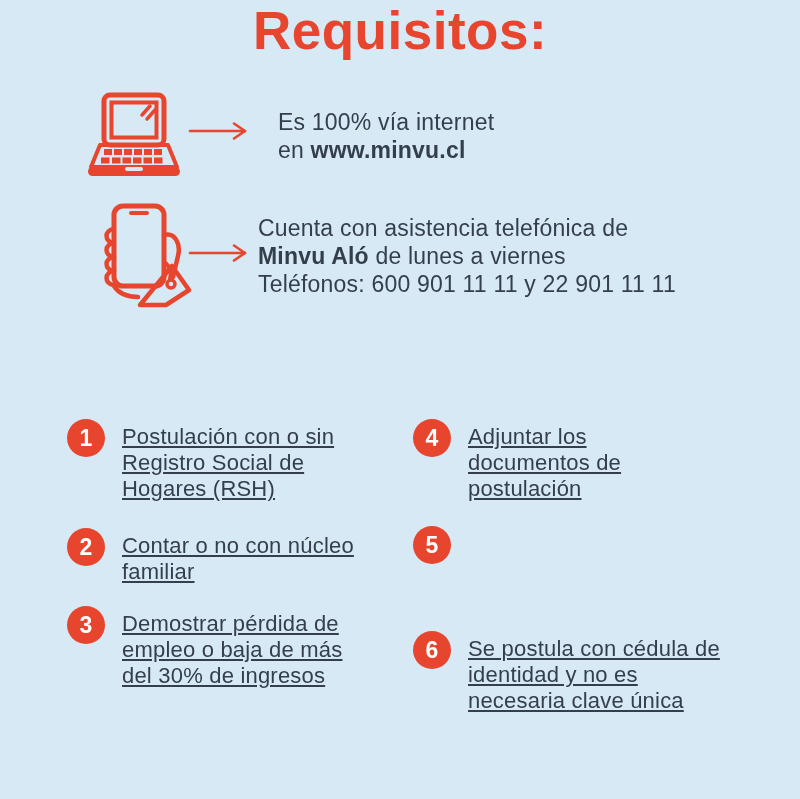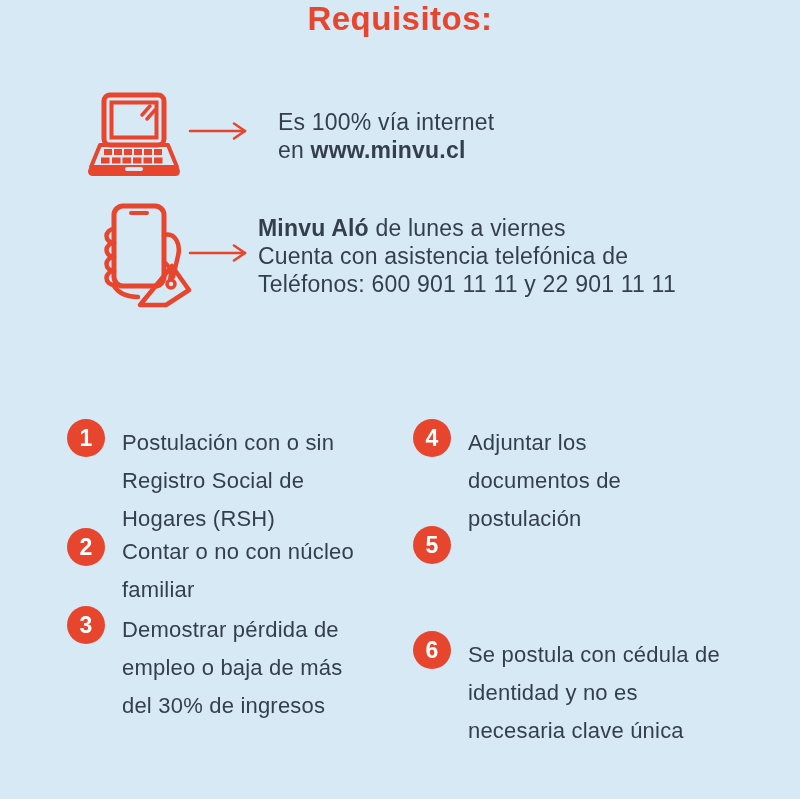--- a/index.html
+++ b/index.html
@@ -15,21 +15,21 @@
   .abs { position: absolute; }
 
   
   .contact-text { font-size: 23px; line-height: 28px; letter-spacing: 0.2px; }
   .contact-text .b { font-weight: bold; }
 
   
   .req-title {
     left: 0; top: 334; width: 800px;
     text-align: center;
-    font-size: 33px;
+    font-size: 53px;
     font-weight: bold;
     letter-spacing: 0.5px;
     color: #e8452e;
   }
   .req-underline {
     left: 242; top: 384; width: 316; height: 5;
     background: #e8452e;
     border-radius: 3px;
   }
 
@@ -40,23 +40,24 @@
     width: 38px; height: 38px;
     border-radius: 50%;
     background: #e8452e;
     color: #ffffff;
     font-weight: bold;
     font-size: 23px;
     display: flex; align-items: center; justify-content: center;
   }
   .item-text {
     font-size: 22px;
-    line-height: 38px;
+    line-height: 26px;
     padding-top: 5px;
     letter-spacing: 0.2px;
+    text-decoration: underline;
   }
   .w1 { max-width: 230px; }
   .w2 { max-width: 255px; }
   .w3 { max-width: 238px; }
   .w4 { max-width: 175px; }
   .w5 { max-width: 265px; }
   .w6 { max-width: 255px; }
 
   svg { display: block; }
 </style>
@@ -120,22 +121,22 @@
   </div>
 
   <div class="abs" style="left:188px; top:242px;">
     <svg width="62" height="22" viewBox="0 0 62 22" fill="none">
       <line x1="2" y1="11" x2="57" y2="11" stroke="#e8452e" stroke-width="2.6" stroke-linecap="round"></line>
       <path d="M46,3.5 L57,11 L46,18.5" stroke="#e8452e" stroke-width="2.6" stroke-linecap="round" stroke-linejoin="round"></path>
     </svg>
   </div>
 
   <div class="abs contact-text" style="left:258px; top:214px;">
+    <div>Cuenta con asistencia telefónica de</div>
     <div><span class="b">Minvu Aló</span><span> de lunes a viernes</span></div>
-    <div>Cuenta con asistencia telefónica de</div>
     <div>Teléfonos: 600 901 11 11 y 22 901 11 11</div>
   </div>
 
   <div class="abs req-title">Requisitos:</div>
   <div class="abs req-underline"></div>
 
   <div class="abs item" style="left:67px; top:419px;">
     <div class="badge">1</div>
     <div class="item-text w1">Postulación con o sin Registro Social de Hogares (RSH)</div>
   </div>

